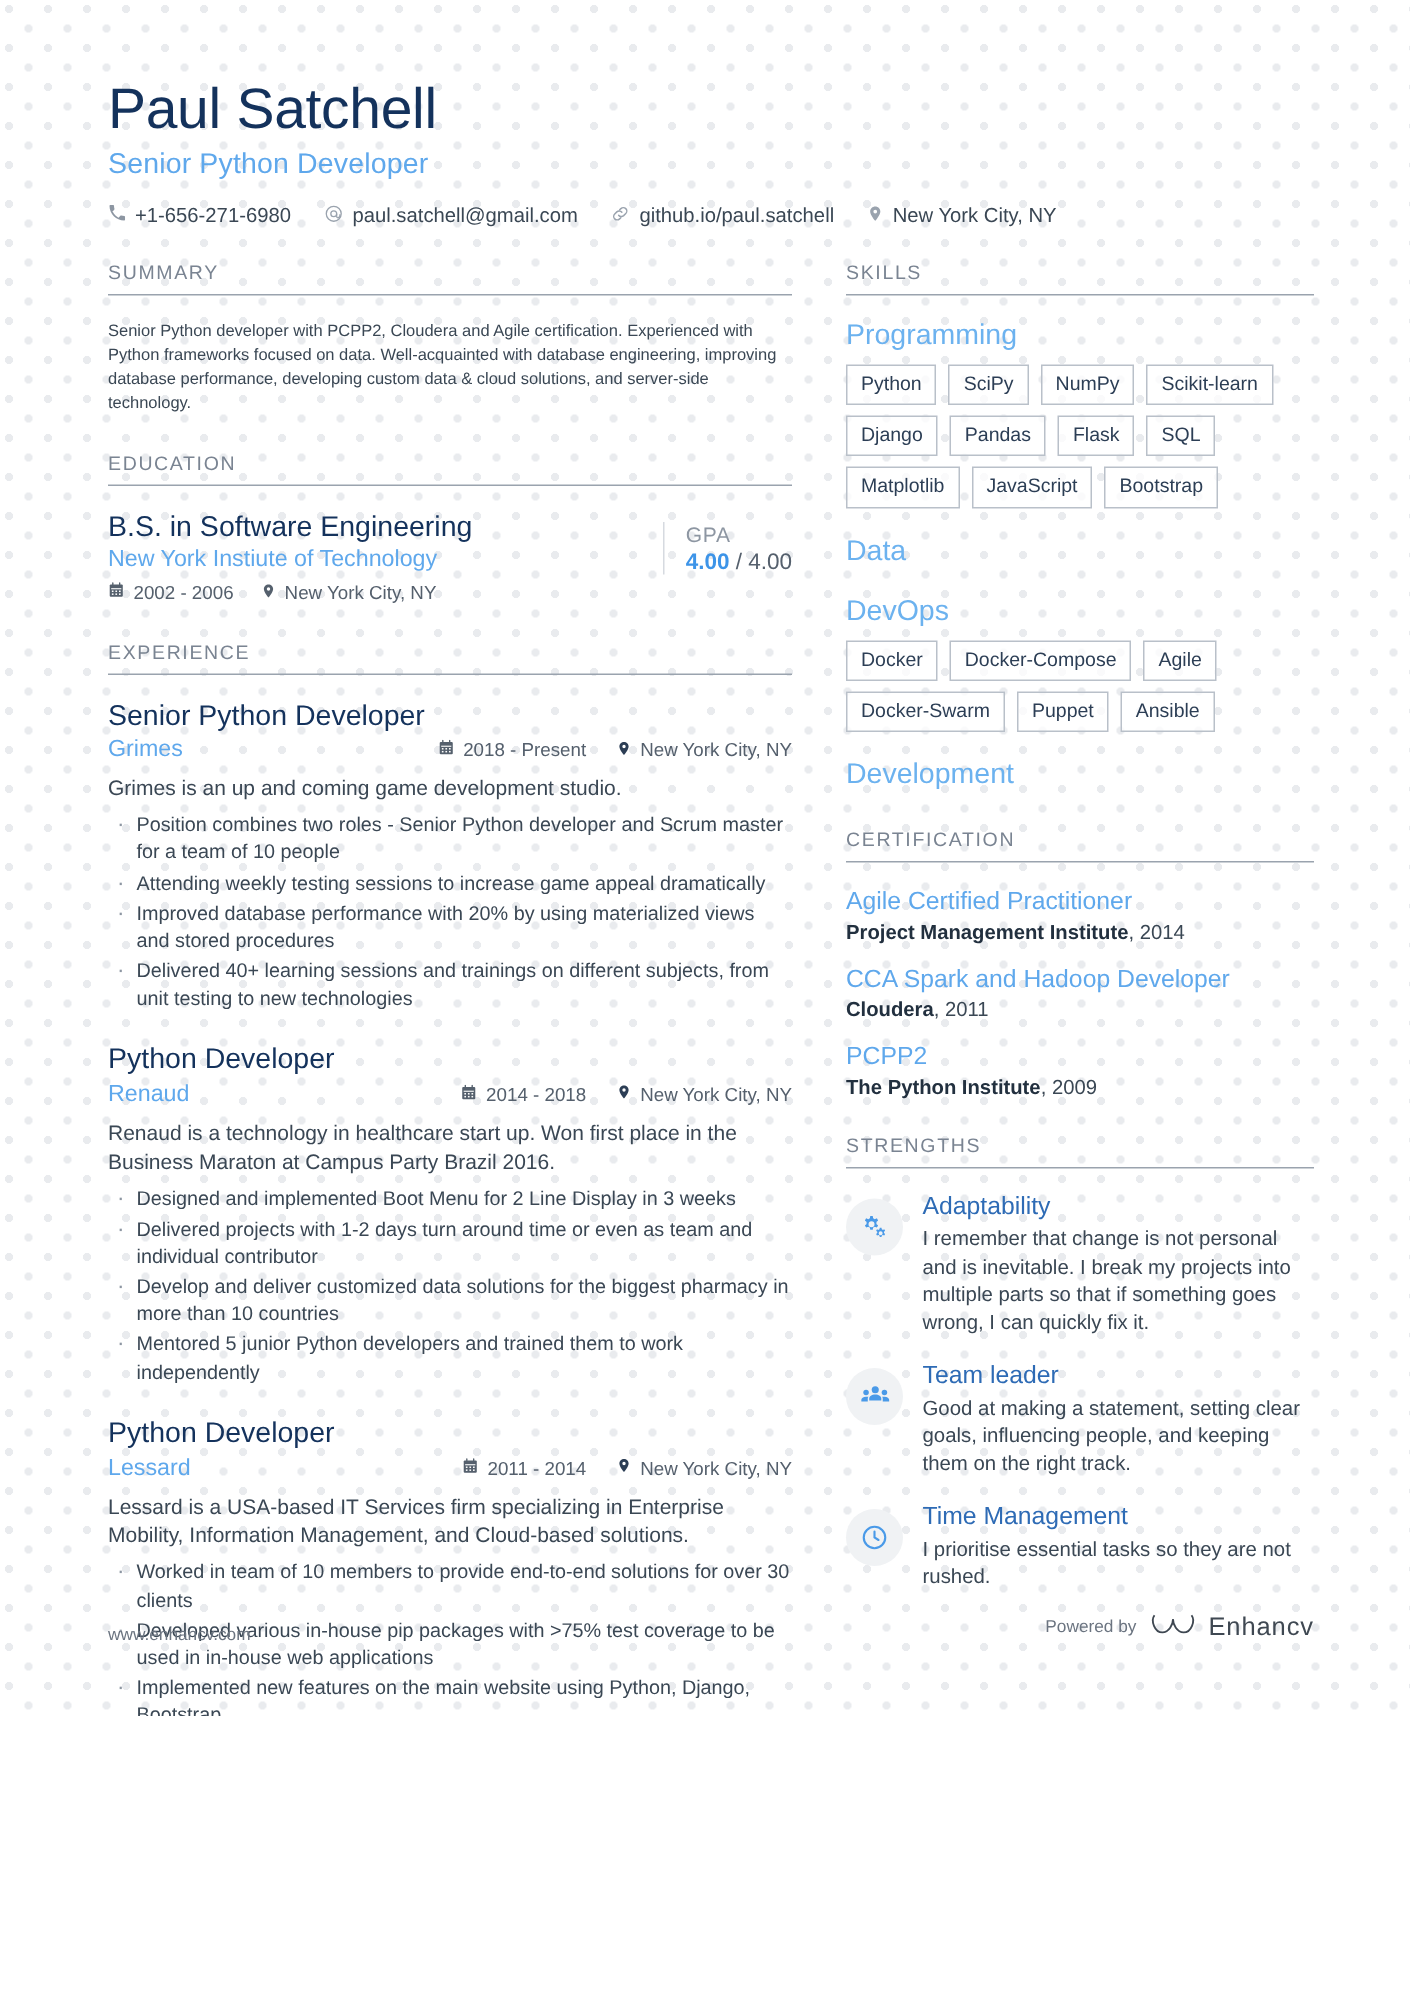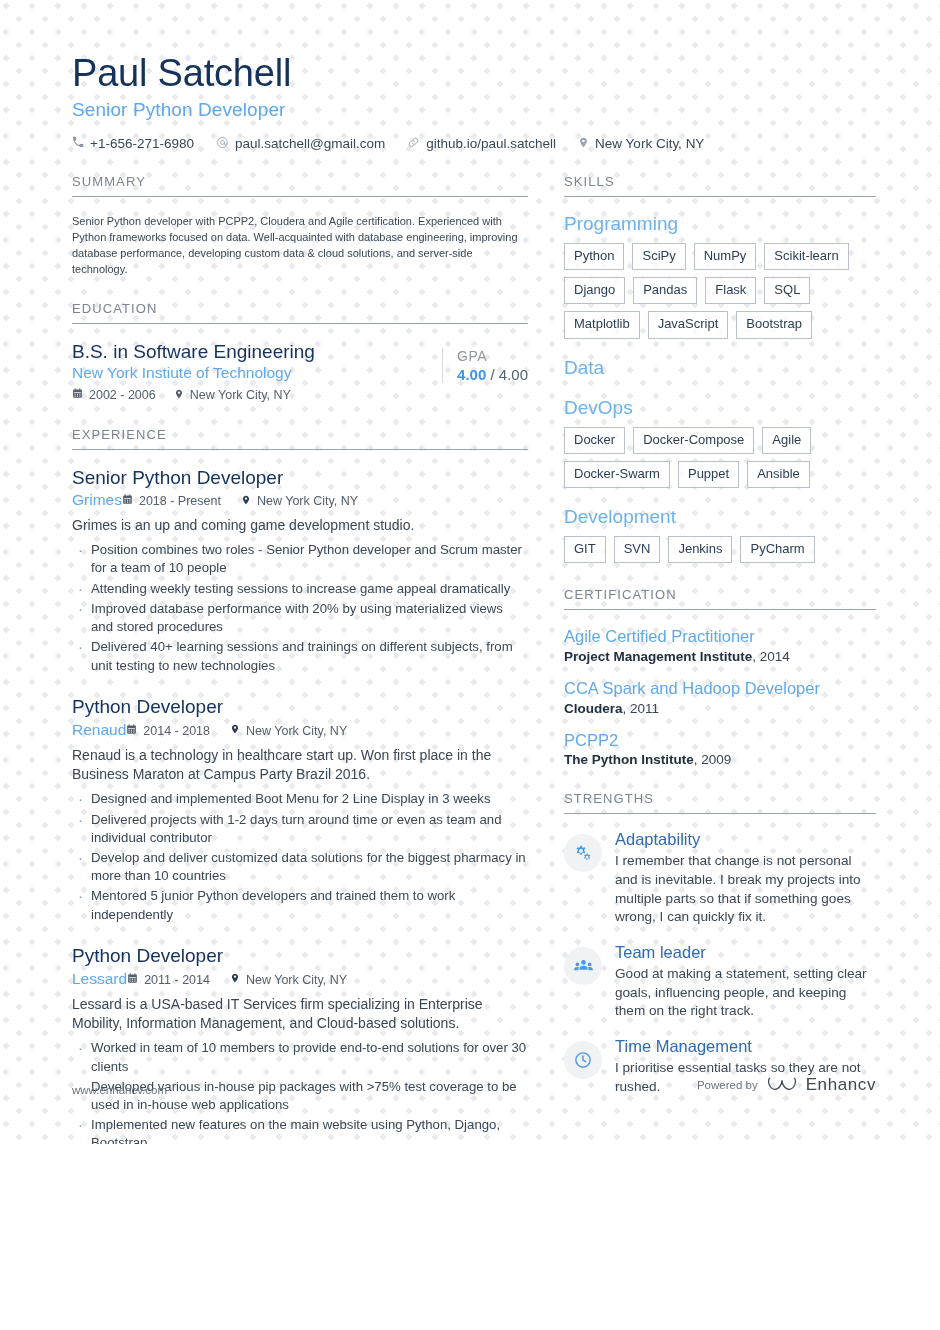--- a/index.html
+++ b/index.html
@@ -104,20 +104,21 @@
   .entry-main { flex: 1 1 auto; min-width: 0; }
   .entry-title {
     font-size: 19px;
     color: #14325c;
     font-weight: 400;
     line-height: 1.25;
   }
   .sub-row {
     display: flex;
     align-items: baseline;
+    justify-content: space-between;
     margin-top: 2px;
   }
   .entry-org {
     font-size: 15.5px;
     color: #5fa8ec;
     font-weight: 400;
   }
   .meta-group {
     display: flex;
     align-items: center;
@@ -549,26 +550,20 @@
               <span class="chip">Docker-Compose</span>
               <span class="chip">Agile</span>
               <span class="chip">Docker-Swarm</span>
               <span class="chip">Puppet</span>
               <span class="chip">Ansible</span>
             </div>
           </div>
 
           <div class="skill-group">
             <div class="skill-group-title">Development</div>
-            <div class="chips">
-              <span class="chip">GIT</span>
-              <span class="chip">SVN</span>
-              <span class="chip">Jenkins</span>
-              <span class="chip">PyCharm</span>
-            </div>
           </div>
         </div>
 
         <div class="section">
           <div class="sec-title">CERTIFICATION</div>
           <div class="sec-rule"></div>
 
           <div class="cert">
             <div class="cert-name">Agile Certified Practitioner</div>
             <div class="cert-issuer">

